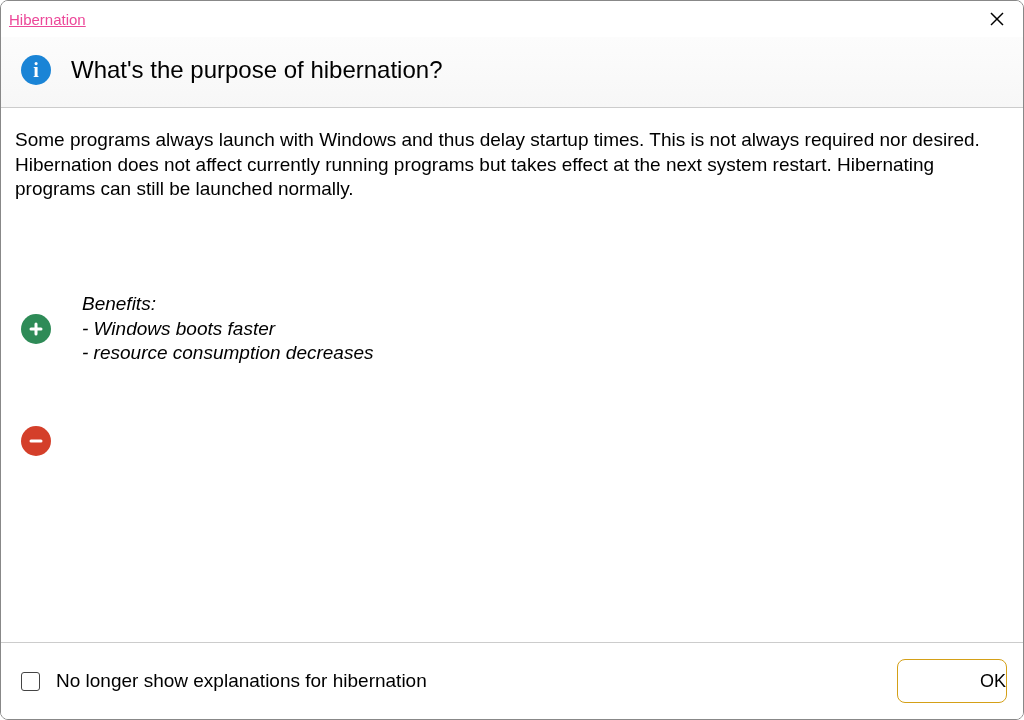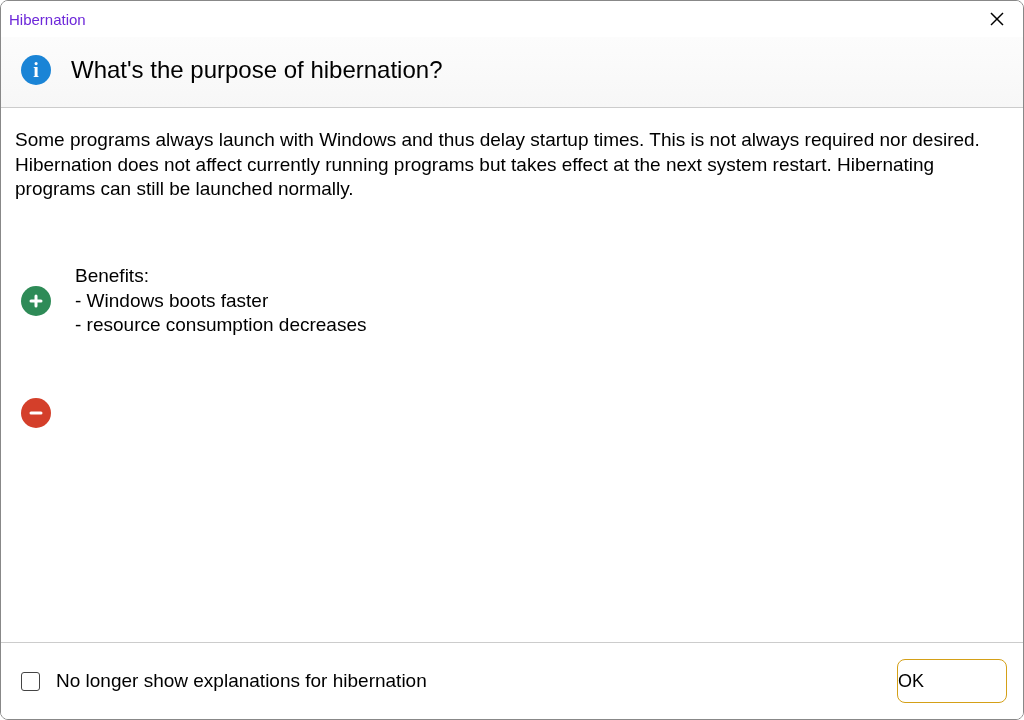--- a/index.html
+++ b/index.html
@@ -16,21 +16,21 @@
   }
   .titlebar {
     height: 36px;
     display: flex;
     align-items: center;
     justify-content: space-between;
     padding: 0 12px 0 8px;
     font-size: 15px;
     background: #fff;
   }
-  .titlebar .title { color: #6d28d9; }
+  .titlebar .title { color: #ec4899; text-decoration: underline; }
   .titlebar .close {
     width: 28px; height: 28px;
     display: flex; align-items: center; justify-content: center;
     cursor: pointer;
     border-radius: 4px;
   }
   .titlebar .close svg { stroke: #000; stroke-width: 1.5; }
   .header {
     display: flex;
     align-items: center;
@@ -56,28 +56,29 @@
     text-align: center;
   }
   .body {
     flex: 1;
     padding: 20px 14px 10px 14px;
     overflow: auto;
   }
   .description {
     font-size: 19px;
     line-height: 1.3;
-    margin-bottom: 62px;
+    margin-bottom: 90px;
   }
   .section {
     display: flex;
     align-items: center;
-    gap: 24px;
+    gap: 31px;
     margin-bottom: 60px;
     padding-left: 6px;
+    font-style: italic;
   }
   .round-icon {
     width: 30px; height: 30px;
     border-radius: 50%;
     display: flex; align-items: center; justify-content: center;
     flex-shrink: 0;
   }
   .plus-icon { background: #2e8b57; }
   .minus-icon { background: #d43f2a; }
   .round-icon svg { stroke: #fff; stroke-width: 3; stroke-linecap: round; }
@@ -108,21 +109,21 @@
     background: #fff;
   }
   .ok-btn {
     min-width: 110px;
     height: 44px;
     border: 1.5px solid #d4a017;
     border-radius: 8px;
     background: #fff;
     font-size: 18px;
     cursor: pointer;
-    display: flex; align-items: center; justify-content: flex-start;
+    display: flex; align-items: center; justify-content: flex-end;
   }
 </style>
 </head>
 <body>
 
 <div class="window">
 
   <div class="titlebar">
     <span class="title">Hibernation</span>
     <div class="close">

